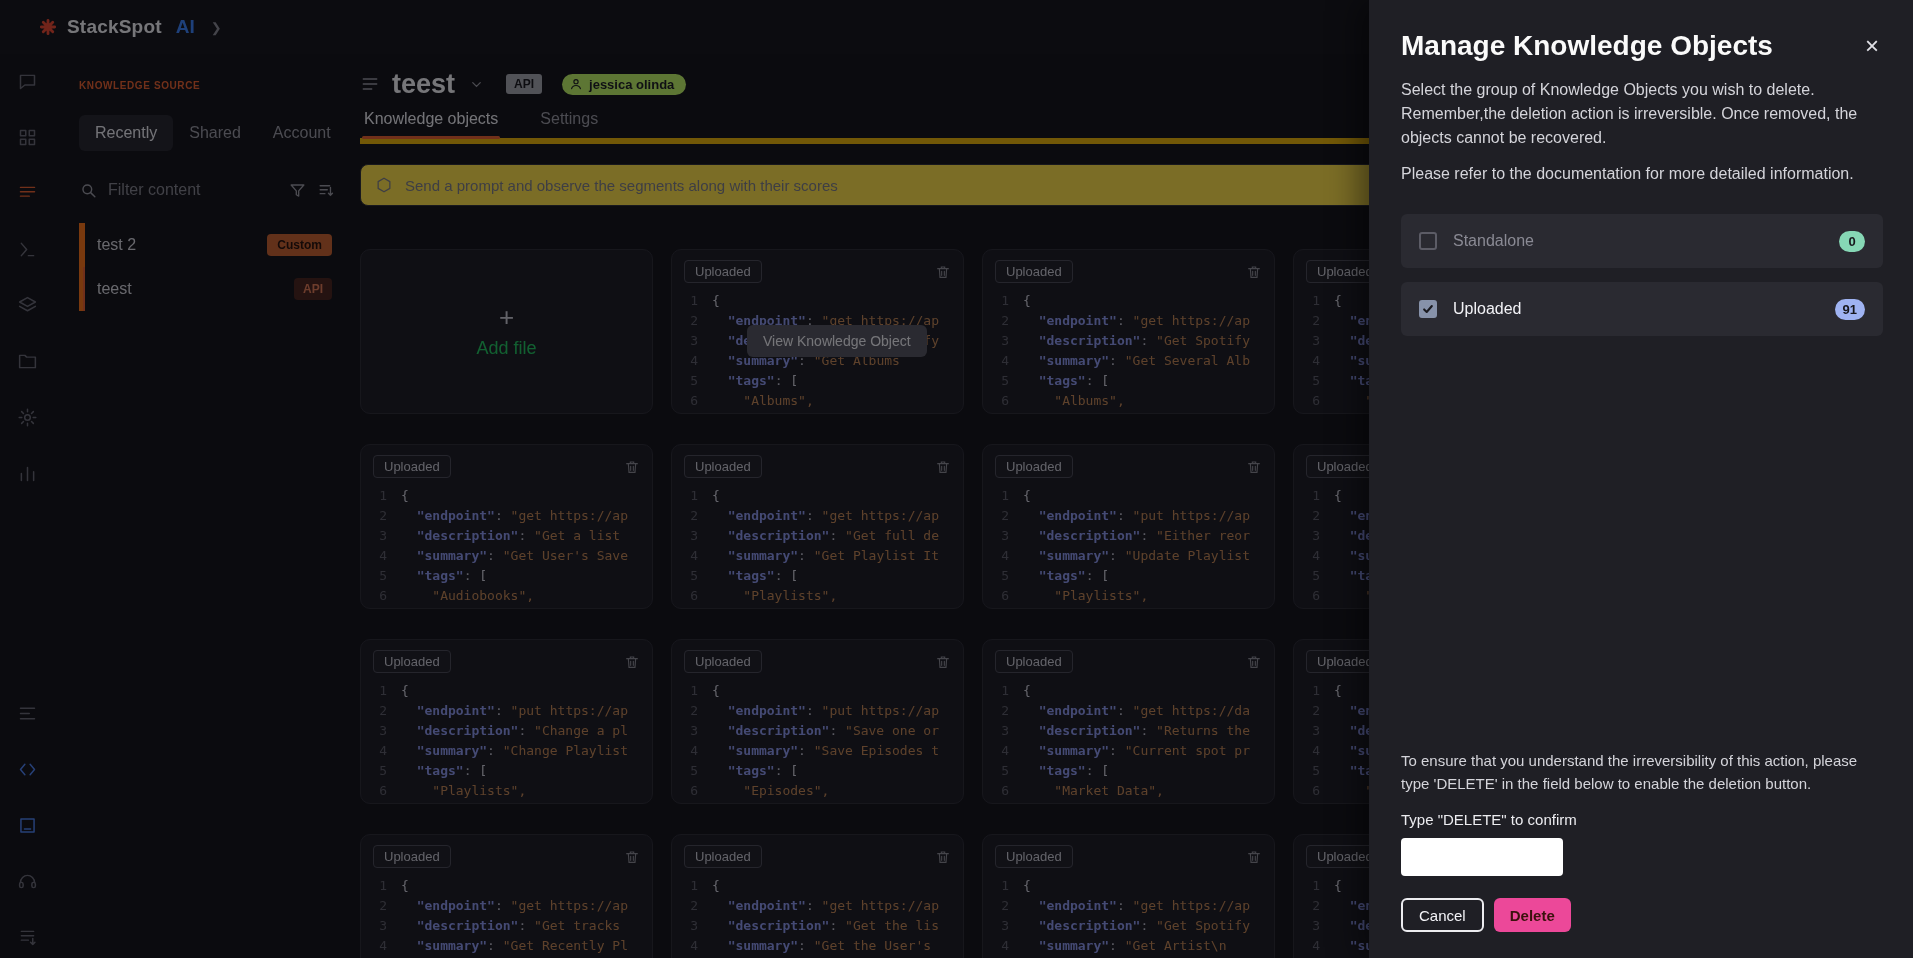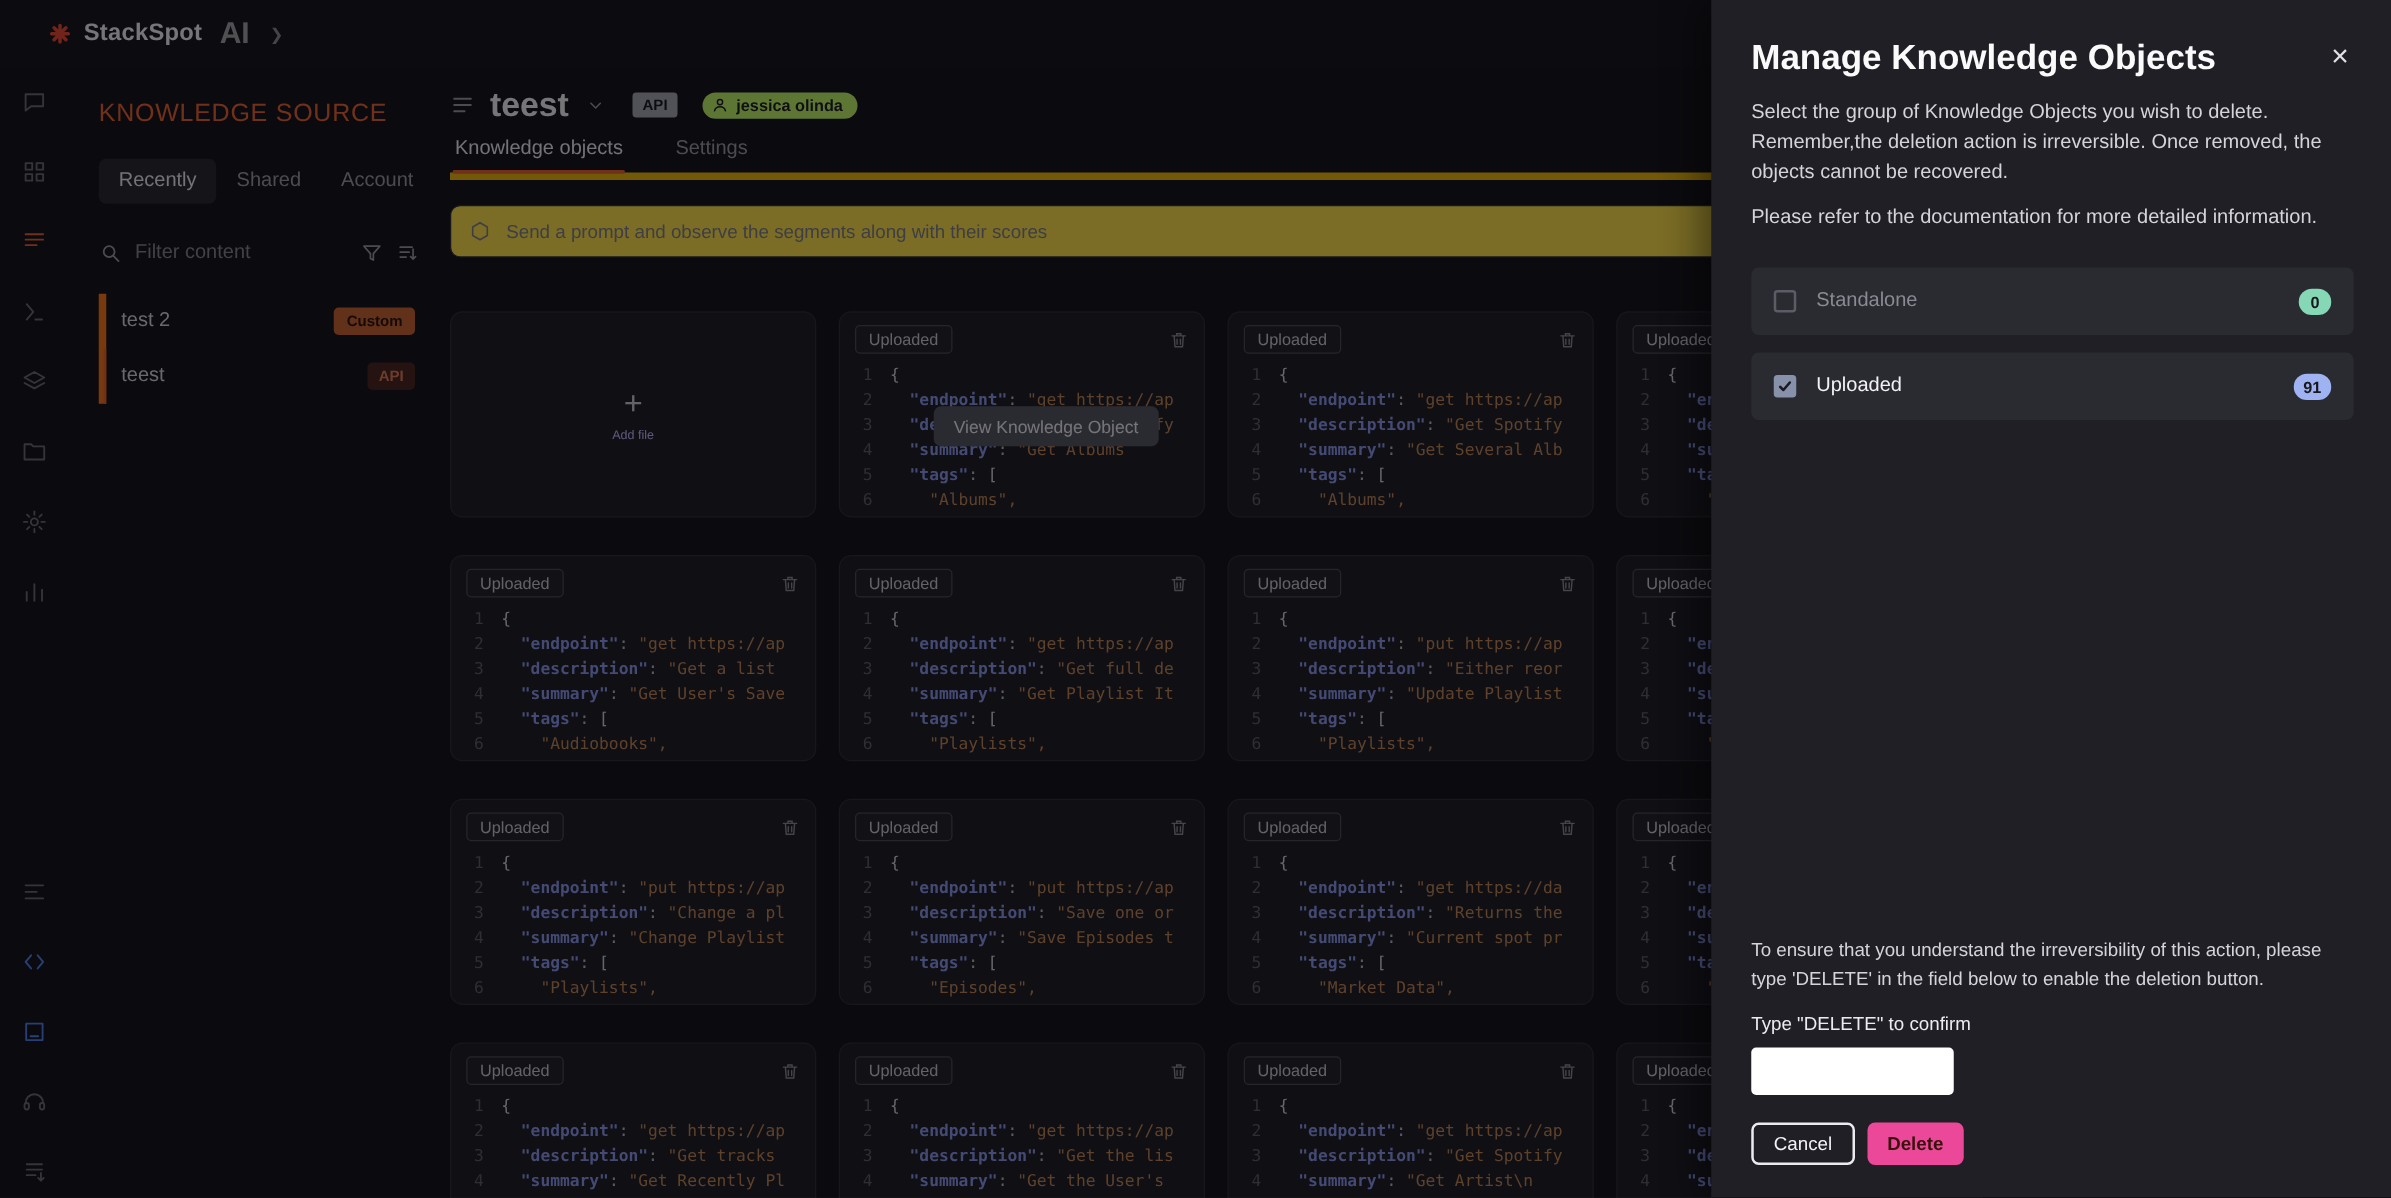--- a/index.html
+++ b/index.html
@@ -3,34 +3,34 @@
 <meta charset="utf-8">
 <style>
   *{margin:0;padding:0;box-sizing:border-box}
   html,body{width:1913px;height:958px;background:#131317;overflow:hidden;font-family:"Liberation Sans",sans-serif;color:#ddd;position:relative}
 
   
   .topbar{position:absolute;top:0;left:0;right:0;height:54px;display:flex;align-items:center;padding-left:38px;background:#15151a;z-index:5}
   .logo{display:flex;align-items:center;gap:9px}
   .logo-flower{color:#E8482F;display:flex}
   .logo-name{font-size:19px;font-weight:700;color:#f2f2f5;letter-spacing:.2px}
-  .logo-suffix{font-size:24px;font-weight:700;color:#a3a3a3;margin-left:5px}
+  .logo-suffix{font-size:19px;font-weight:700;color:#3b82f6;margin-left:5px}
   .logo-chevron{color:#8a8a92;font-size:13px;margin-left:16px;cursor:pointer}
 
   
   .rail{position:absolute;left:0;top:54px;bottom:0;width:55px;display:flex;flex-direction:column;align-items:center;padding:16px 0 10px;z-index:5}
   .rail-group{display:flex;flex-direction:column;gap:34px;align-items:center}
   .rail-bottom{margin-top:auto}
   .rail-icon{color:#6a6a74;width:22px;height:22px;display:flex;align-items:center;justify-content:center;cursor:pointer}
   .rail-icon.active{color:#E8612E}
   .rail-icon.blue{color:#4d82f0}
 
   
   .ks-panel{position:absolute;left:55px;top:54px;bottom:0;width:305px;padding:26px 24px 0;z-index:4}
-  .ks-title{color:#E8612E;font-size:20px;font-weight:400;letter-spacing:.6px}
+  .ks-title{color:#E8612E;font-size:10px;font-weight:700;letter-spacing:.6px}
   .ks-tabs{display:flex;margin-top:24px}
   .ks-tab{padding:9px 16px;font-size:16px;color:#9a9aa2;border-radius:6px;cursor:pointer}
   .ks-tab.active{color:#ececf0;background:#26262d}
   .ks-search{display:flex;align-items:center;margin-top:20px;gap:10px;height:38px}
   .ks-search input{flex:1;min-width:0;background:transparent;border:none;outline:none;color:#ddd;font-size:16px;font-family:Liberation Sans, sans-serif}
   .ks-search input::placeholder{color:#84848c}
   .icon-btn{color:#9a9aa2;display:flex;cursor:pointer;flex:none}
   .ks-list{margin-top:14px;border-left:6px solid #f97316}
   .ks-item{display:flex;align-items:center;justify-content:space-between;height:44px;padding:0 4px 0 12px;margin-left:-2px;border-left:2px solid transparent;cursor:pointer}
   .ks-item.selected{border-left-color:#E8612E}
@@ -61,21 +61,21 @@
   .trash{color:#8a8a92;display:flex;cursor:pointer}
   .code{margin-top:8px;font-family:"DejaVu Sans Mono",monospace;font-size:13px;line-height:20px}
   .cl{white-space:pre;overflow:hidden}
   .ln{display:inline-block;width:14px;text-align:right;color:#5c5c66;margin-right:14px}
   .key{color:#8b96ea;font-weight:700}
   .pn{color:#b9b9c4}
   .str{color:#c08552}
   .br{color:#d0d0da}
   .add-card{display:flex;flex-direction:column;align-items:center;justify-content:center;gap:8px;color:#b9b9c2}
   .plus{font-size:26px;line-height:1;color:#c9c9d2;font-weight:400}
-  .add-label{font-size:10px;color:#c4b5fd}
+  .add-label{font-size:18px;color:#22c55e}
 
   
   .tooltip{position:absolute;left:747px;top:325px;background:#55555e;color:#f0f0f4;font-size:14px;padding:8px 16px;border-radius:6px;z-index:20;white-space:nowrap}
   .dim{position:absolute;inset:0;background:rgba(4,4,7,.52);z-index:40}
 
   
   .modal{position:absolute;top:0;right:0;width:544px;height:958px;background:#1f1f25;z-index:60;padding:30px 30px 26px 32px;display:flex;flex-direction:column;box-shadow:-10px 0 30px rgba(0,0,0,.45)}
   .modal-head{display:flex;align-items:flex-start;justify-content:space-between}
   .modal-title{font-size:28px;font-weight:700;color:#fafafa}
   .modal-close{color:#e0e0e6;font-size:24px;line-height:1;cursor:pointer;margin-top:2px;padding:2px 4px}

